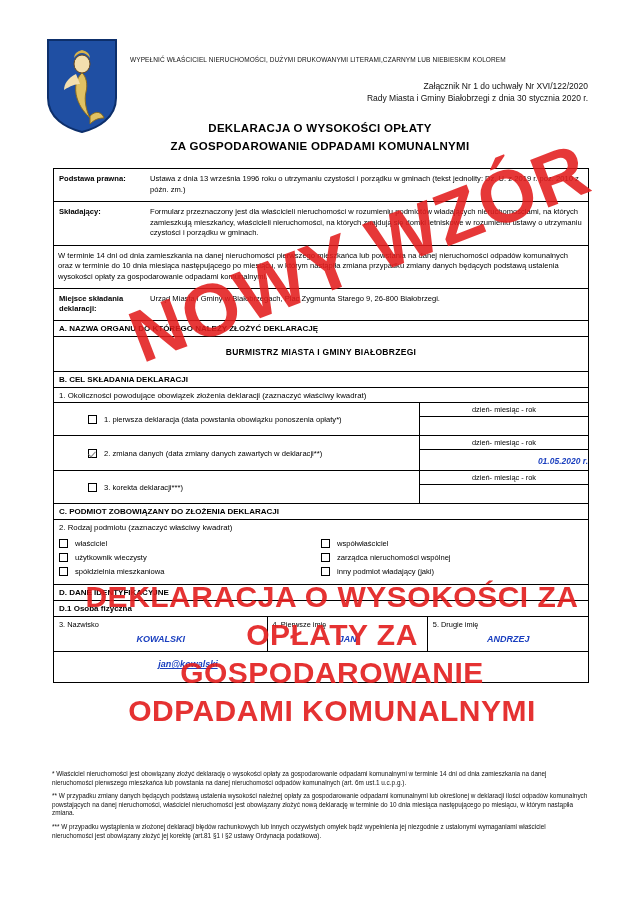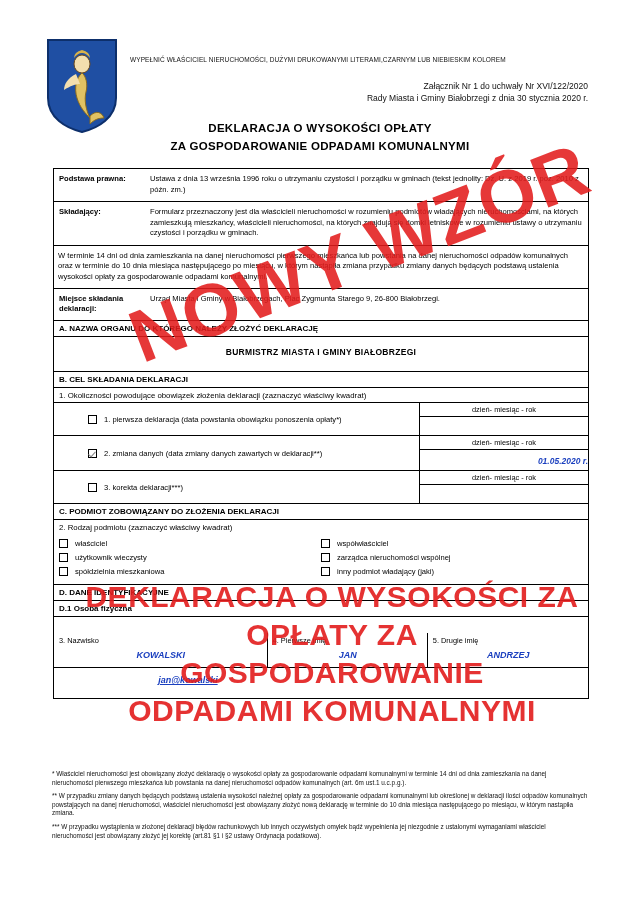--- a/index.html
+++ b/index.html
@@ -185,21 +185,20 @@
     font-size: 7.6px;
   }
 
   
   .idgrid { display: flex; }
   .idcell {
     box-sizing: border-box;
     border-right: 1px solid #000;
     padding: 3px 4px 2px 5px;
     min-height: 34px;
-    margin-top: 16px;
   }
   .idcell:last-child { border-right: none; }
   .idlab { font-size: 7.4px; }
   .idval {
     color: #1a3fbf;
     font-style: italic;
     font-weight: bold;
     font-size: 9px;
     text-align: center;
     padding-top: 5px;

